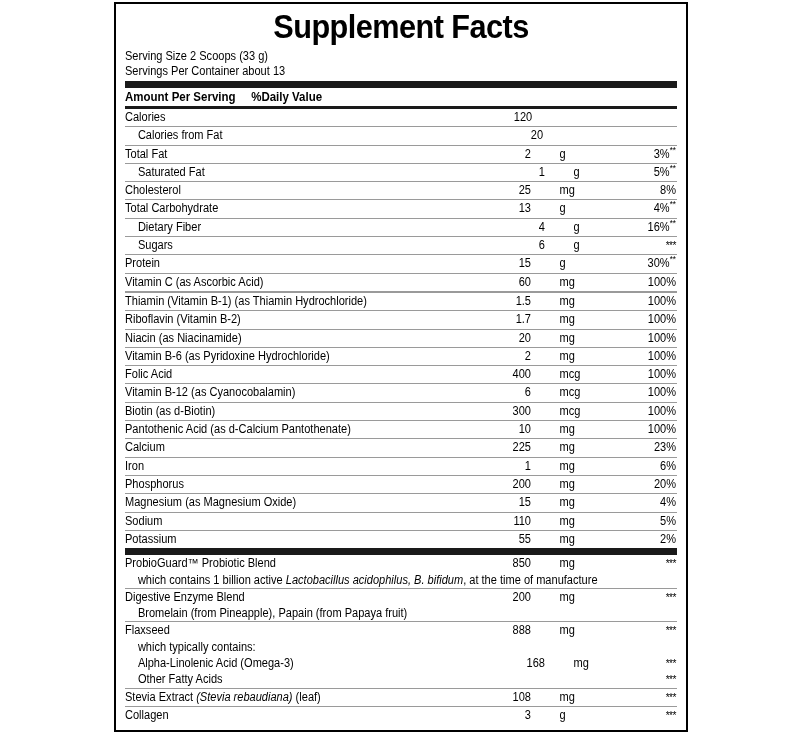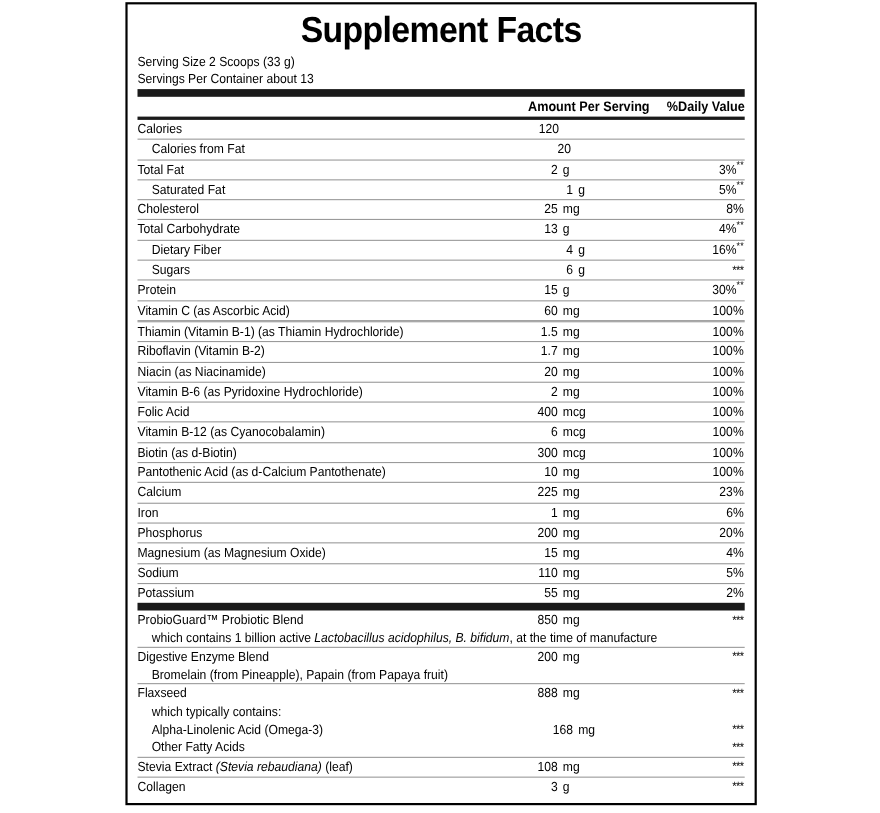--- a/index.html
+++ b/index.html
@@ -26,28 +26,28 @@
   .serving{font-size:12px;line-height:14.5px;transform:scaleX(.92);
            transform-origin:0 50%;white-space:nowrap;}
 
   
   .bar-thick{height:7px;background:#1a1a1a;margin:3px 0 0 0;}
   .bar-thick2{height:7px;background:#1a1a1a;margin:0;}
   .bar-mid{height:3px;background:#1a1a1a;margin:0;}
   .hr{height:1px;background:#9a9a9a;}
 
   
-  .aps{display:flex;justify-content:flex-end;align-items:baseline;
+  .aps{display:flex;justify-content:flex-start;align-items:baseline;
        font-weight:bold;font-size:12.5px;line-height:16px;padding:1px 0 1px 0;}
   .aps span{transform:scaleX(.92);transform-origin:0 50%;white-space:nowrap;}
   .aps span.r{transform-origin:100% 50%;}
 
   
-  .row{display:flex;align-items:center;height:17.3px;font-size:12px;
-       line-height:17.3px;white-space:nowrap;}
+  .row{display:flex;align-items:flex-start;height:17.3px;font-size:12px;
+       line-height:17.3px;white-space:nowrap;gap:24px;}
   .nm{flex:0 0 auto;width:320px;transform:scaleX(.92);transform-origin:0 50%;
       overflow:visible;}
   .ind1{padding-left:14px;}
   .val{flex:0 0 auto;width:62px;text-align:right;transform:scaleX(.92);
        transform-origin:100% 50%;}
   .unit{flex:0 0 auto;width:46px;text-align:left;padding-left:5px;
         transform:scaleX(.92);transform-origin:0 50%;}
   .dv{flex:1 1 auto;text-align:right;transform:scaleX(.92);
       transform-origin:100% 50%;padding-right:1px;}
   .ctr{width:108px;text-align:center;transform:scaleX(.92);

